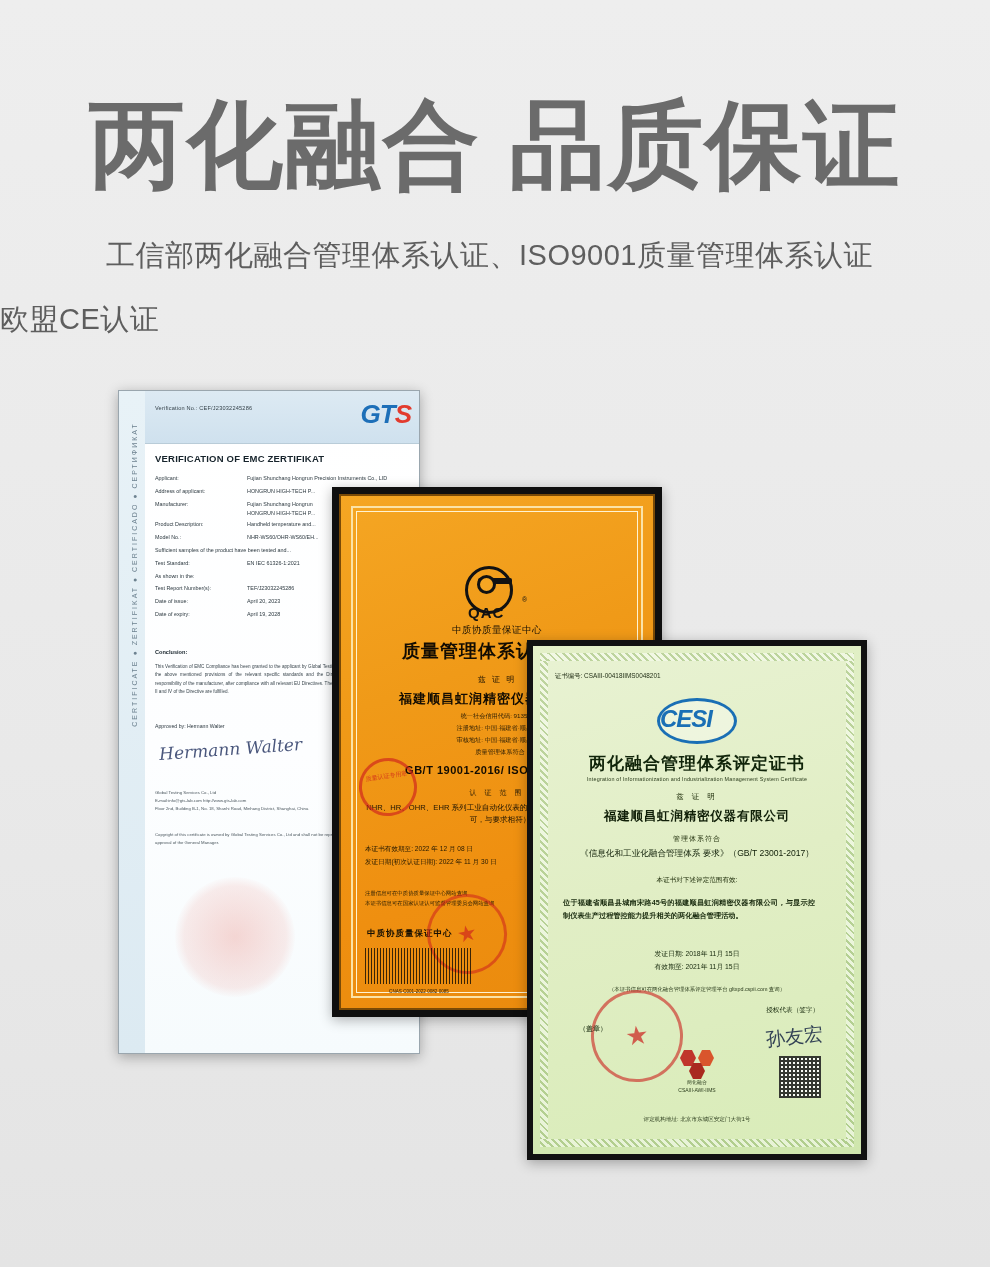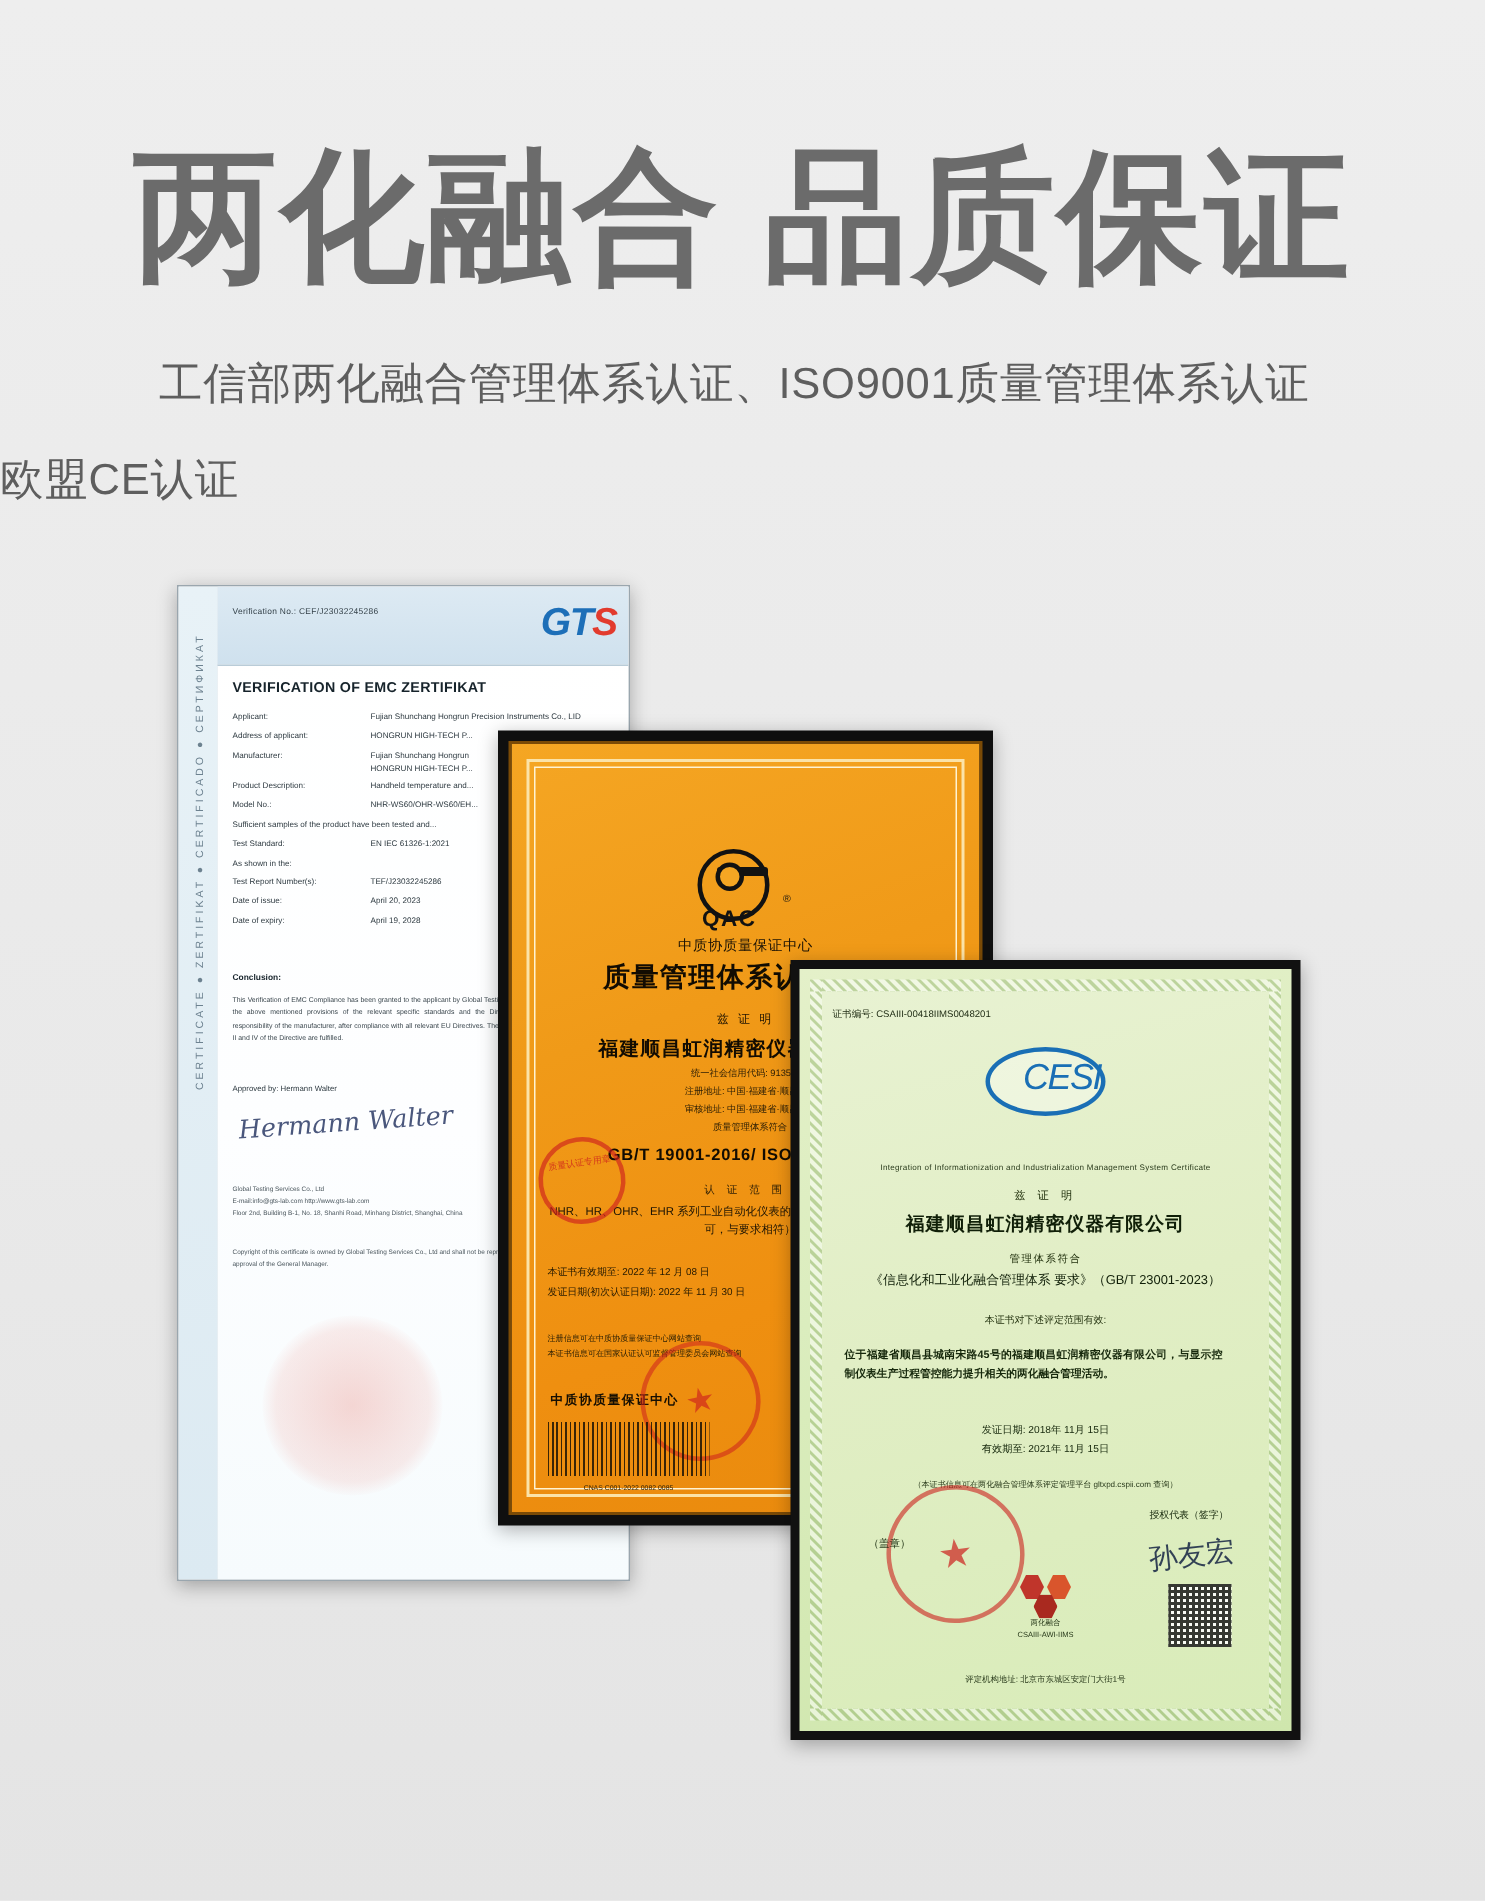--- a/index.html
+++ b/index.html
@@ -497,23 +497,23 @@
   }
   .c3-logo {
     position: absolute;
     left: 50%; top: 30px;
     transform: translateX(-50%);
     width: 74px; height: 40px;
     border-radius: 50%;
     border: 3px solid #1a6fb5;
     color: #1a6fb5;
     font-size: 24px;
-    font-weight: normal;
+    font-weight: bold;
     font-style: italic;
-    text-align: right;
+    text-align: left;
     line-height: 36px;
     letter-spacing: -1px;
     background: rgba(255,255,255,0.35);
   }
   .c3-title {
     position: absolute;
     left: 0; top: 84px;
     width: 100%;
     text-align: center;
     font-size: 17px;
@@ -809,25 +809,26 @@
       <div class="c2-barnum">CNAS C001-2022 0082 0085</div>
     </div>
   </div>
 
   <div class="cert cert3">
     <div class="c3-frame">
       <div class="c3-guilloche"></div>
       <div class="c3-inner">
         <div class="c3-certno">证书编号: CSAIII-00418IIMS0048201</div>
         <div class="c3-logo">CESI</div>
+        <div class="c3-title">两化融合管理体系评定证书</div>
         <div class="c3-subtitle">Integration of Informationization and Industrialization Management System Certificate</div>
         <div class="c3-zm">兹 证 明</div>
         <div class="c3-company">福建顺昌虹润精密仪器有限公司</div>
         <div class="c3-conform">管理体系符合</div>
-        <div class="c3-std">《信息化和工业化融合管理体系 要求》（GB/T 23001-2023）</div>
+        <div class="c3-std">《信息化和工业化融合管理体系 要求》（GB/T 23001-2017）</div>
         <div class="c3-scopehead">本证书对下述评定范围有效:</div>
         <div class="c3-scope">位于福建省顺昌县城南宋路45号的福建顺昌虹润精密仪器有限公司，与显示控制仪表生产过程管控能力提升相关的两化融合管理活动。</div>
         <div class="c3-dates">
           <div>发证日期: 2018年 11月 15日</div>
           <div>有效期至: 2021年 11月 15日</div>
         </div>
         <div class="c3-query">（本证书信息可在两化融合管理体系评定管理平台 gltxpd.cspii.com 查询）</div>
 
         <div class="c3-seal">
           <div class="st">★</div>

